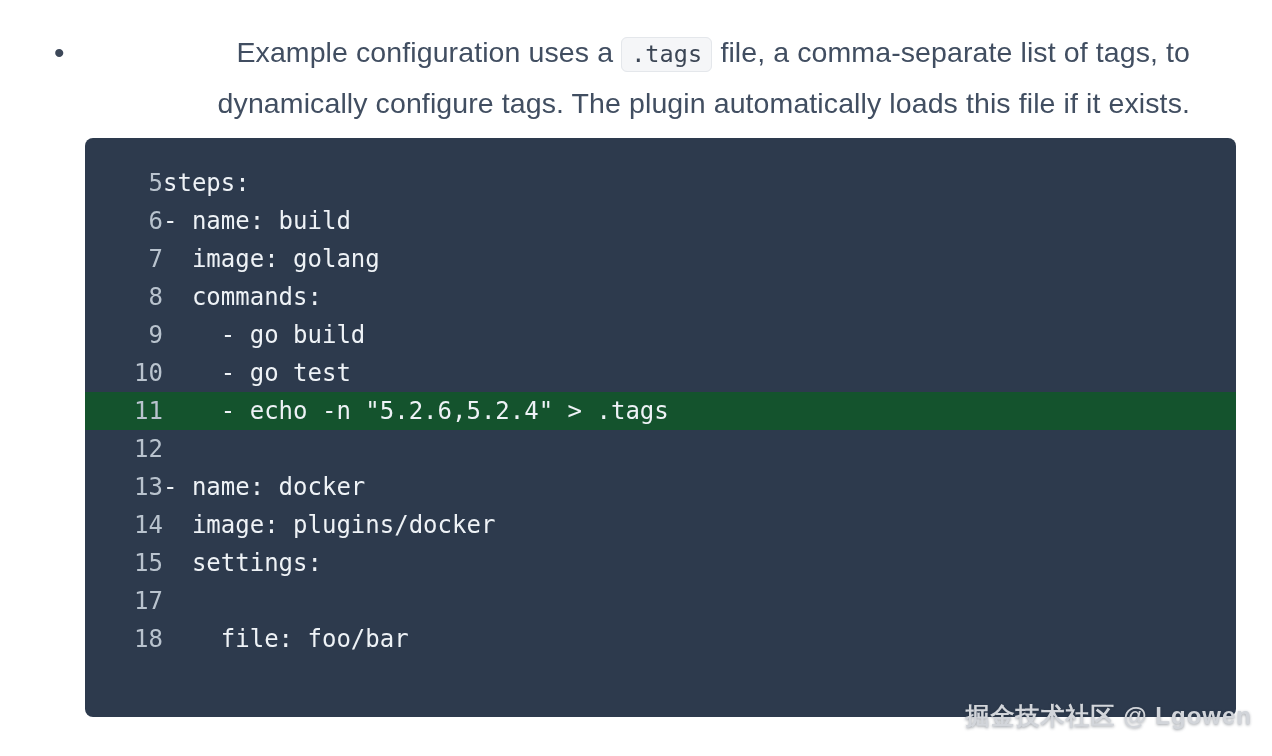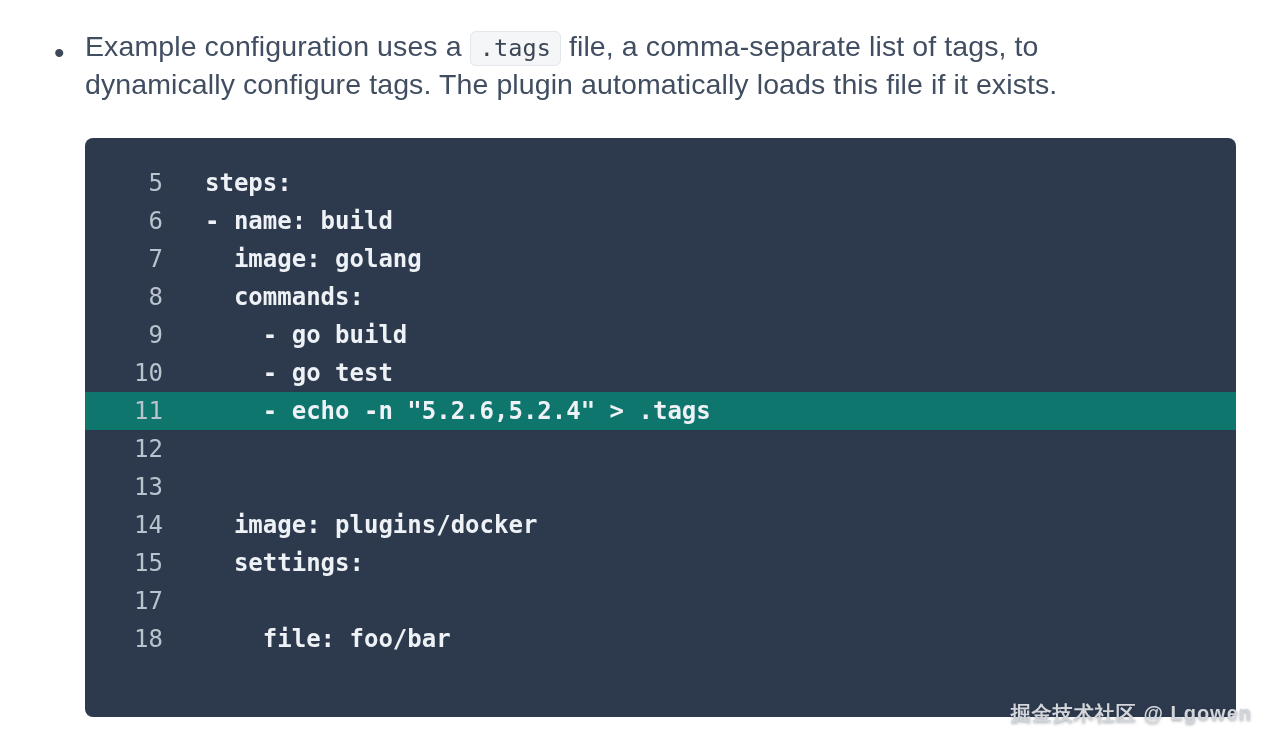--- a/index.html
+++ b/index.html
@@ -22,23 +22,24 @@
   .bullet-marker {
     position: absolute;
     left: -31px;
     top: 3px;
     font-size: 30px;
     color: #3d4859;
     line-height: 44px;
   }
   .para-text {
     font-size: 28.5px;
-    line-height: 36px;
+    line-height: 49px;
     color: #414e61;
     letter-spacing: 0.1px;
+    text-align: right;
   }
   .inline-code {
     font-family: "DejaVu Sans Mono", "Liberation Mono", monospace;
     font-size: 23.5px;
     color: #3b4554;
     background: #f5f6f8;
     border: 1px solid #e4e7eb;
     border-radius: 6px;
     padding: 2px 9px 3px 9px;
     white-space: nowrap;
@@ -58,42 +59,40 @@
     font-family: "DejaVu Sans Mono", "Liberation Mono", monospace;
     font-size: 24px;
   }
   .code-line {
     display: flex;
     height: 38px;
     line-height: 38px;
     width: 100%;
   }
   .code-line.highlight {
-    background: #0f766e;
+    background: #14532d;
   }
   .line-number {
     width: 78px;
     flex: 0 0 78px;
     text-align: right;
     color: #b9c3ce;
     user-select: none;
   }
   .line-code {
-    margin-left: 42px;
     white-space: pre;
     color: #eef2f6;
-    font-weight: bold;
   }
 
   
   .watermark {
     position: absolute;
     right: 20px;
     top: 700px;
-    font-size: 20px;
+    font-size: 24px;
     font-weight: bold;
     color: #d2d5da;
     text-shadow: 0 1px 3px rgba(40,48,60,0.45);
     letter-spacing: 1px;
     white-space: nowrap;
   }
 </style>
 </head>
 <body>
 
@@ -138,20 +137,21 @@
     <span class="line-code">    - echo -n "5.2.6,5.2.4" &gt; .tags</span>
   </div>
 
   <div class="code-line">
     <span class="line-number">12</span>
     <span class="line-code"></span>
   </div>
 
   <div class="code-line">
     <span class="line-number">13</span>
+    <span class="line-code">- name: docker</span>
   </div>
 
   <div class="code-line">
     <span class="line-number">14</span>
     <span class="line-code">  image: plugins/docker</span>
   </div>
 
   <div class="code-line">
     <span class="line-number">15</span>
     <span class="line-code">  settings:</span>

